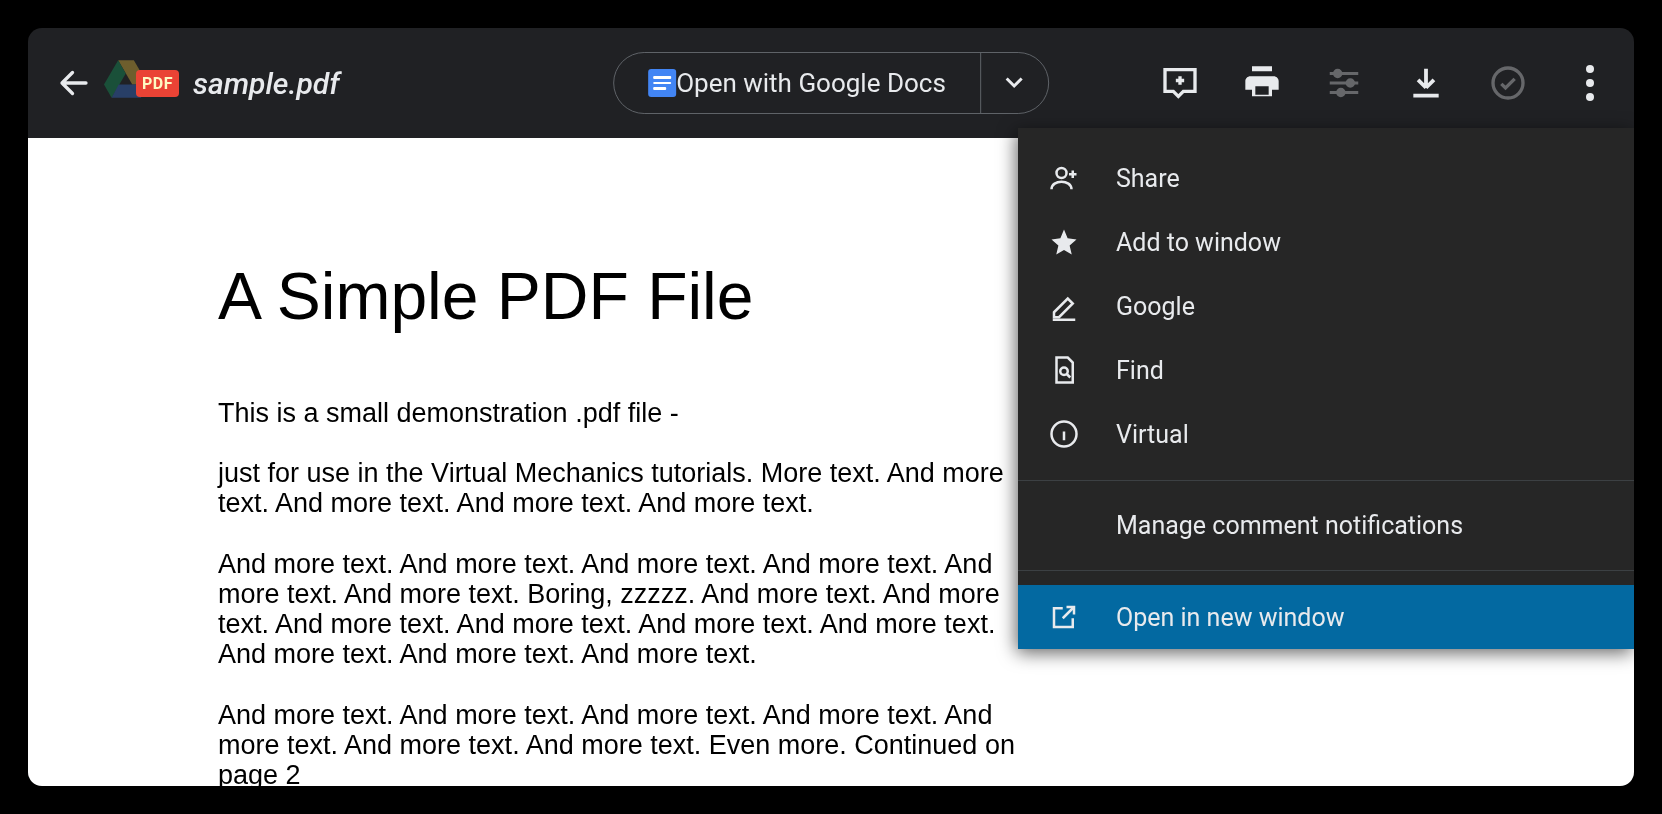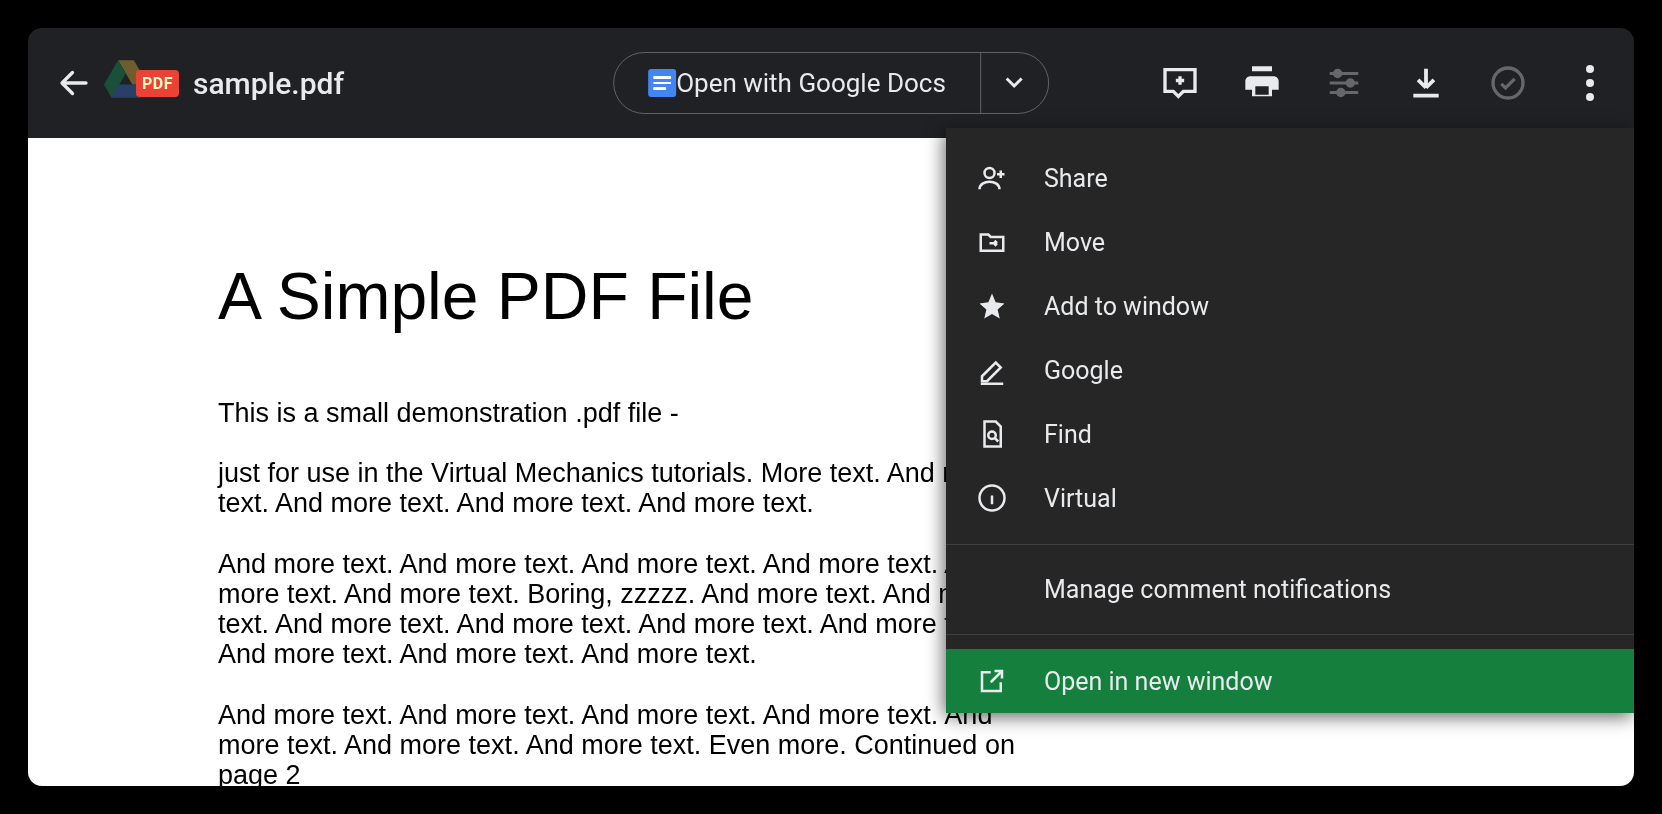--- a/index.html
+++ b/index.html
@@ -47,20 +47,21 @@
     padding:4px 6px;
     margin-left:-14px;
     z-index:2;
     letter-spacing:.5px;
   }
   .filename {
     font-size:30px;
     font-weight:500;
     color:#e8eaed;
     margin-left:14px;
+    font-style:italic;
   }
   .center-ctrl {
     position:absolute;
     left:50%; top:50%;
     transform:translate(-50%,-50%);
     display:flex;
     align-items:center;
   }
   .open-pill {
     display:flex;
@@ -124,36 +125,36 @@
     font-size:27px;
     line-height:1.12;
     margin-bottom:30px;
     max-width:820px;
   }
 
   
   .menu {
     position:absolute;
     top:100px; right:0;
-    width:688px;
+    width:616px;
     background:#262626;
     border-radius:0 0 0 6px;
     box-shadow:-2px 4px 18px rgba(0,0,0,.6);
     padding:18px 0 0 0;
   }
   .menu-item {
     display:flex;
     align-items:center;
     gap:36px;
     padding:16px 30px;
     font-size:25px;
     color:#e8eaed;
     cursor:pointer;
   }
-  .menu-item.selected { background:#15803d; }
+  .menu-item.selected { background:#0369a1; }
   .menu-ic { width:32px; height:32px; display:flex; align-items:center; justify-content:center; flex:none; }
   .menu-sep { height:1px; background:#3c4043; margin:14px 0; }
   .menu-item.nolabel-icon { padding-left:98px; }
 </style>
 </head>
 <body>
 
 <div class="viewer">
 
   <div class="header">
@@ -245,29 +246,20 @@
         <svg width="30" height="30" viewBox="0 0 24 24" fill="none" stroke="#e8eaed" stroke-width="2">
             <circle cx="10" cy="8" r="4"></circle>
             <path d="M2 21c0-4 4-6 8-6s8 2 8 6"></path>
             <path d="M19 6v6M16 9h6"></path>
           </svg>
       </span>
       <span>Share</span>
     </div>
     <div class="menu-item">
       <span class="menu-ic">
-        <svg width="30" height="30" viewBox="0 0 24 24" fill="none" stroke="#e8eaed" stroke-width="2">
-            <path d="M3 6h6l2 2h10v11H3z"></path>
-            <path d="M10 13h6m0 0l-2-2m2 2l-2 2"></path>
-          </svg>
-      </span>
-      <span>Move</span>
-    </div>
-    <div class="menu-item">
-      <span class="menu-ic">
         <svg width="30" height="30" viewBox="0 0 24 24" fill="#e8eaed">
             <path d="M12 2l2.9 6.9L22 10l-5.5 4.8L18.2 22 12 18.3 5.8 22l1.7-7.2L2 10l7.1-1.1z"></path>
           </svg>
       </span>
       <span>Add to window</span>
     </div>
     <div class="menu-item">
       <span class="menu-ic">
         <svg width="30" height="30" viewBox="0 0 24 24" fill="none" stroke="#e8eaed" stroke-width="2">
             <path d="M4 17l11-11 4 4L8 21H4z"></path>

